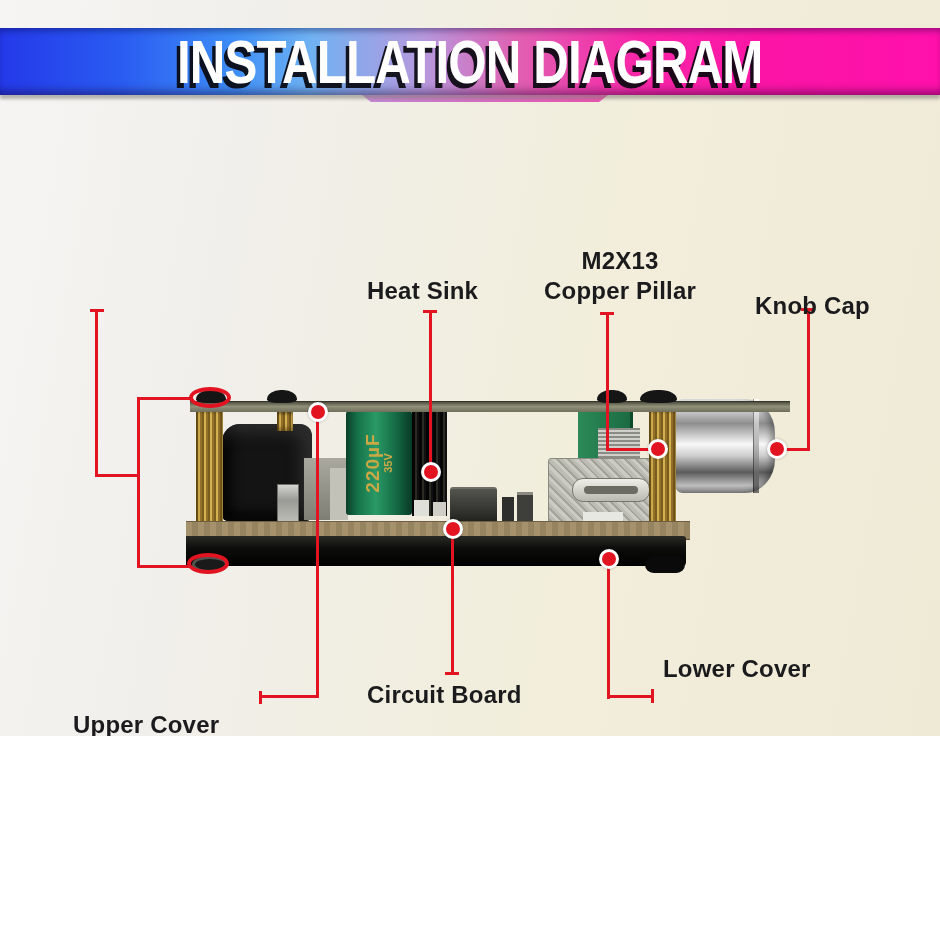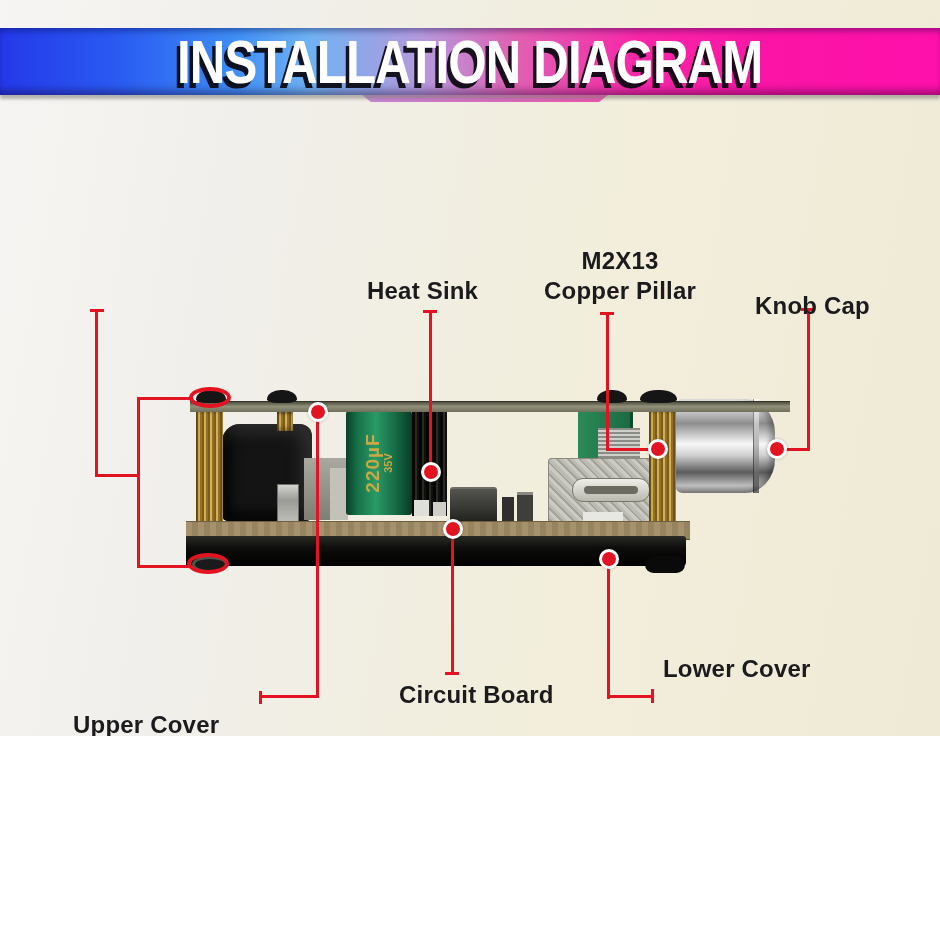--- a/index.html
+++ b/index.html
@@ -190,16 +190,16 @@
   <div class="red" style="left:651px;top:689px;width:3px;height:14px;"></div>
   <div class="dot" style="left:599px;top:549px;"></div>
 
   <div class="label" style="left:367px;top:277px;">Heat Sink</div>
   <div class="label" id="lab-pillar" style="left:515px;top:246px;">
     <span>M2X13</span><br>
     <span>Copper Pillar</span>
   </div>
   <div class="label" style="left:755px;top:276px;margin-top:16px;">Knob Cap</div>
   <div class="label" style="left:73px;top:711px;">Upper Cover</div>
-  <div class="label" style="left:367px;top:681px;margin-left:32px;">Circuit Board</div>
+  <div class="label" style="left:367px;top:681px;">Circuit Board</div>
   <div class="label" style="left:663px;top:655px;">Lower Cover</div>
 
 </div>
 
 </body></html>

